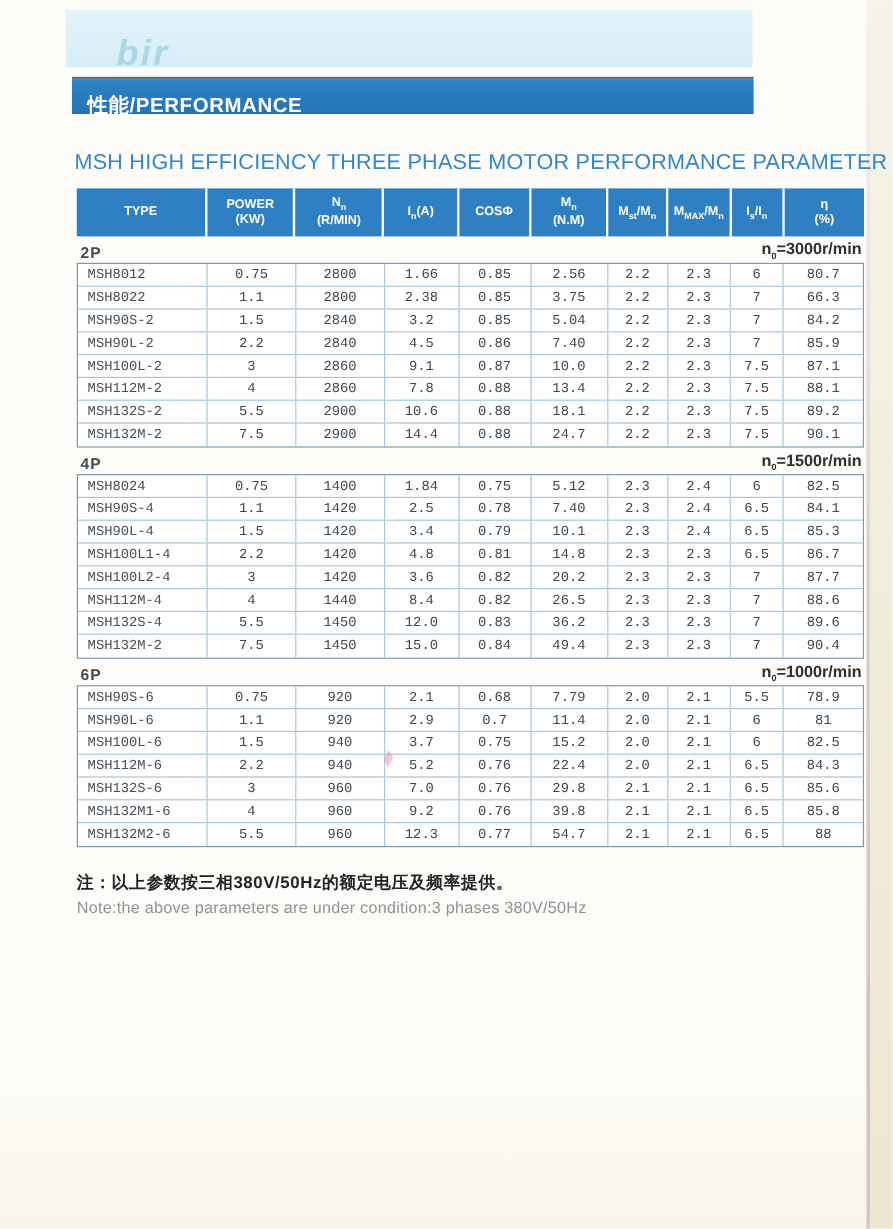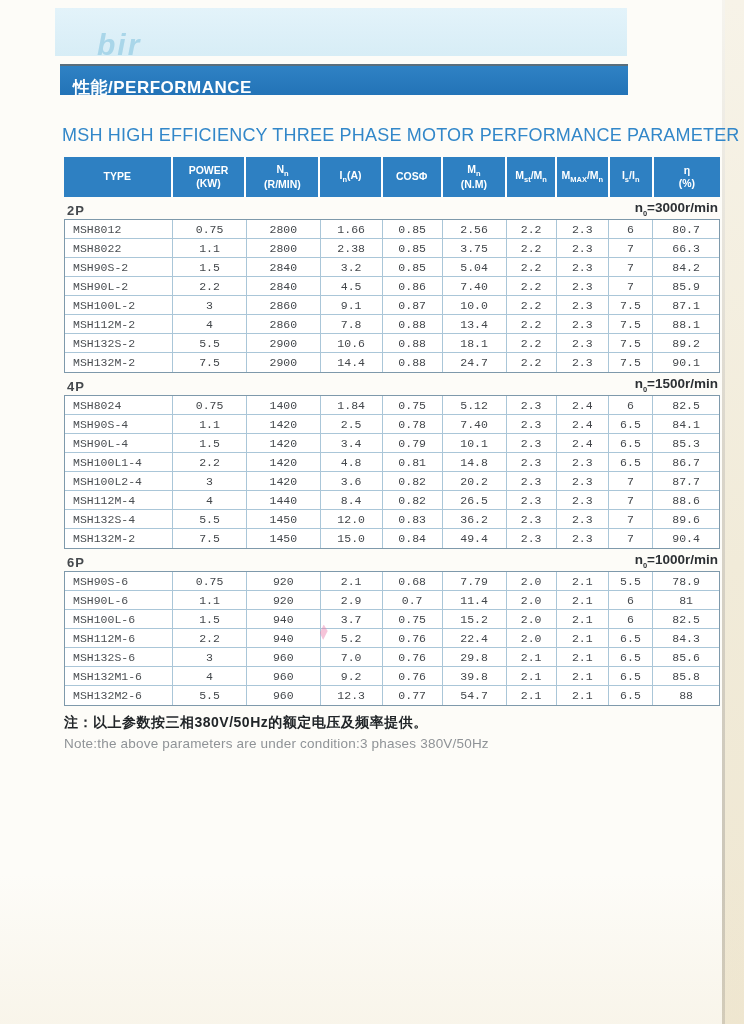--- a/index.html
+++ b/index.html
@@ -57,21 +57,21 @@
 
   .sec-grid { border:1.5px solid #7e99ab; background:#ffffff; }
   .trow { display:grid; grid-template-columns:var(--cols); height:19px;
     border-bottom:1px solid var(--line);font-family:Liberation Mono, monospace; }
   .trow:last-child { border-bottom:none; }
   .tcell { border-right:1px solid var(--line); font-size:11.5px; color:#43474b;
     display:flex; align-items:center; justify-content:center; overflow:hidden; }
   .tcell:last-child { border-right:none; }
   .tcell-type { justify-content:flex-start; padding-left:8px; color:#4a4e52; }
 
-  .notes { margin-top:8px; padding-left:0px; }
+  .notes { margin-top:21px; padding-left:0px; }
   .note-cn { font-size:14px; color:#212528; font-weight:bold; letter-spacing:0.5px; }
   .note-en { font-size:13.5px; color:#8f9397; margin-top:4px; letter-spacing:0.2px; }
 
   
   .scan-mark { position:absolute; left:320px; top:625px; width:9px; height:15px;
     background:rgba(236,125,170,0.45); clip-path:polygon(20% 0,80% 35%,55% 100%,0 60%);
     transform:rotate(14deg); }
 </style>
 </head>
 <body>

